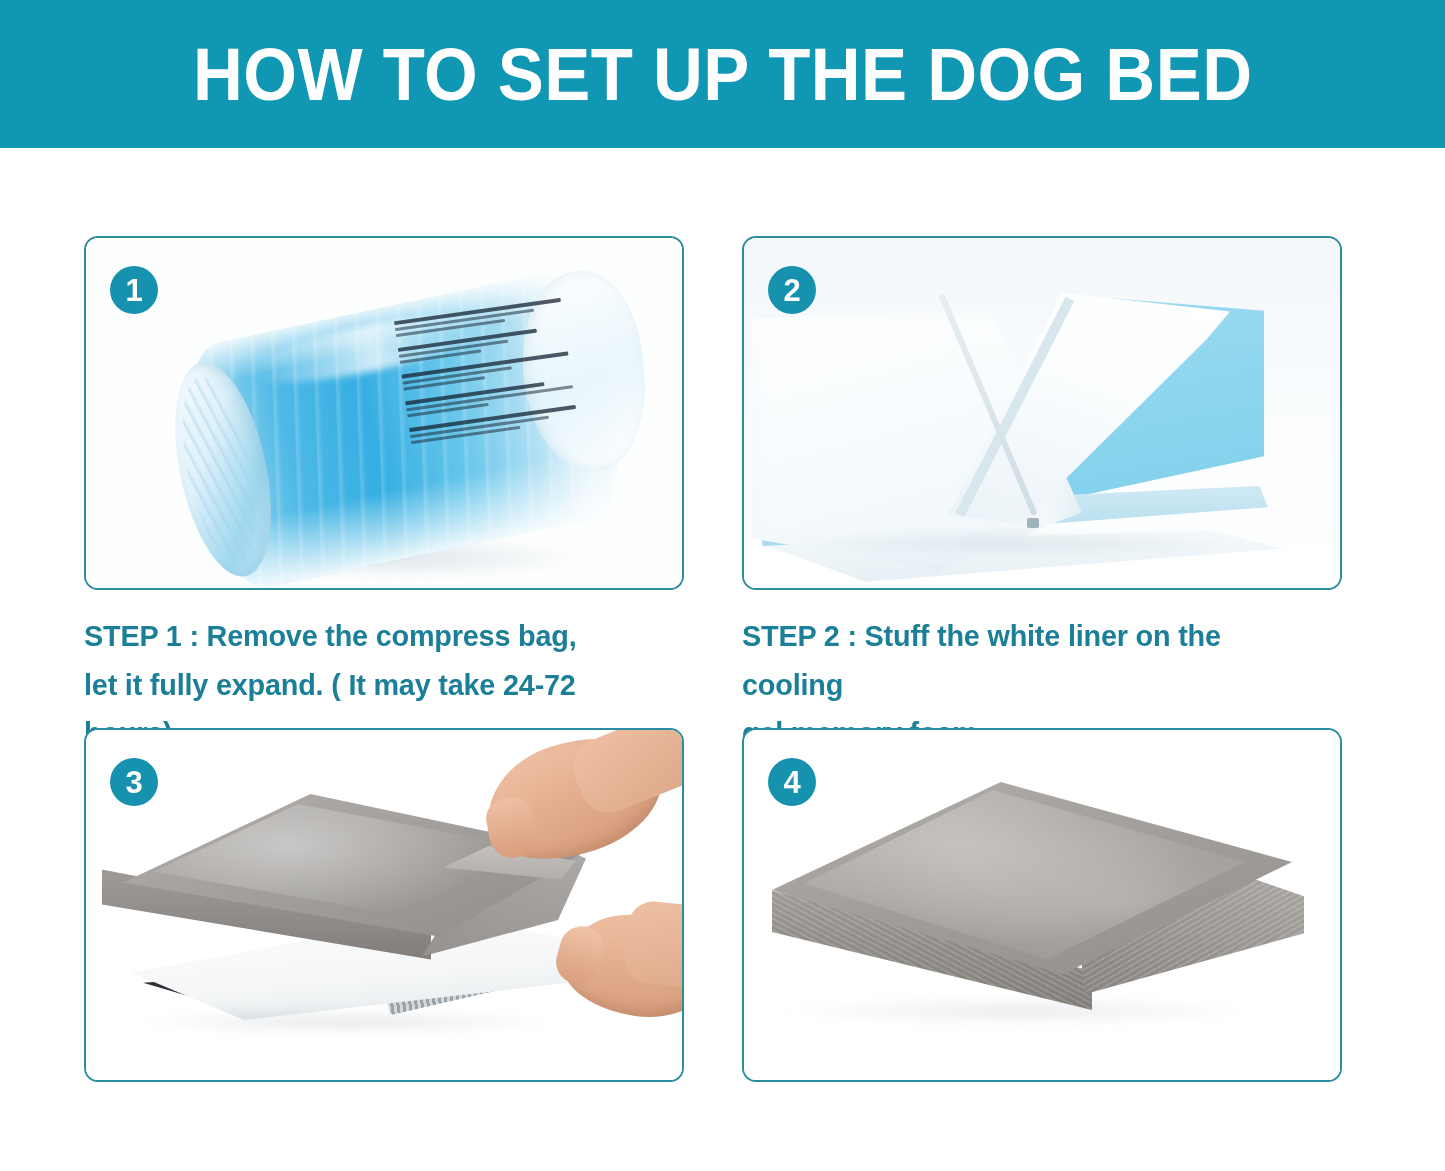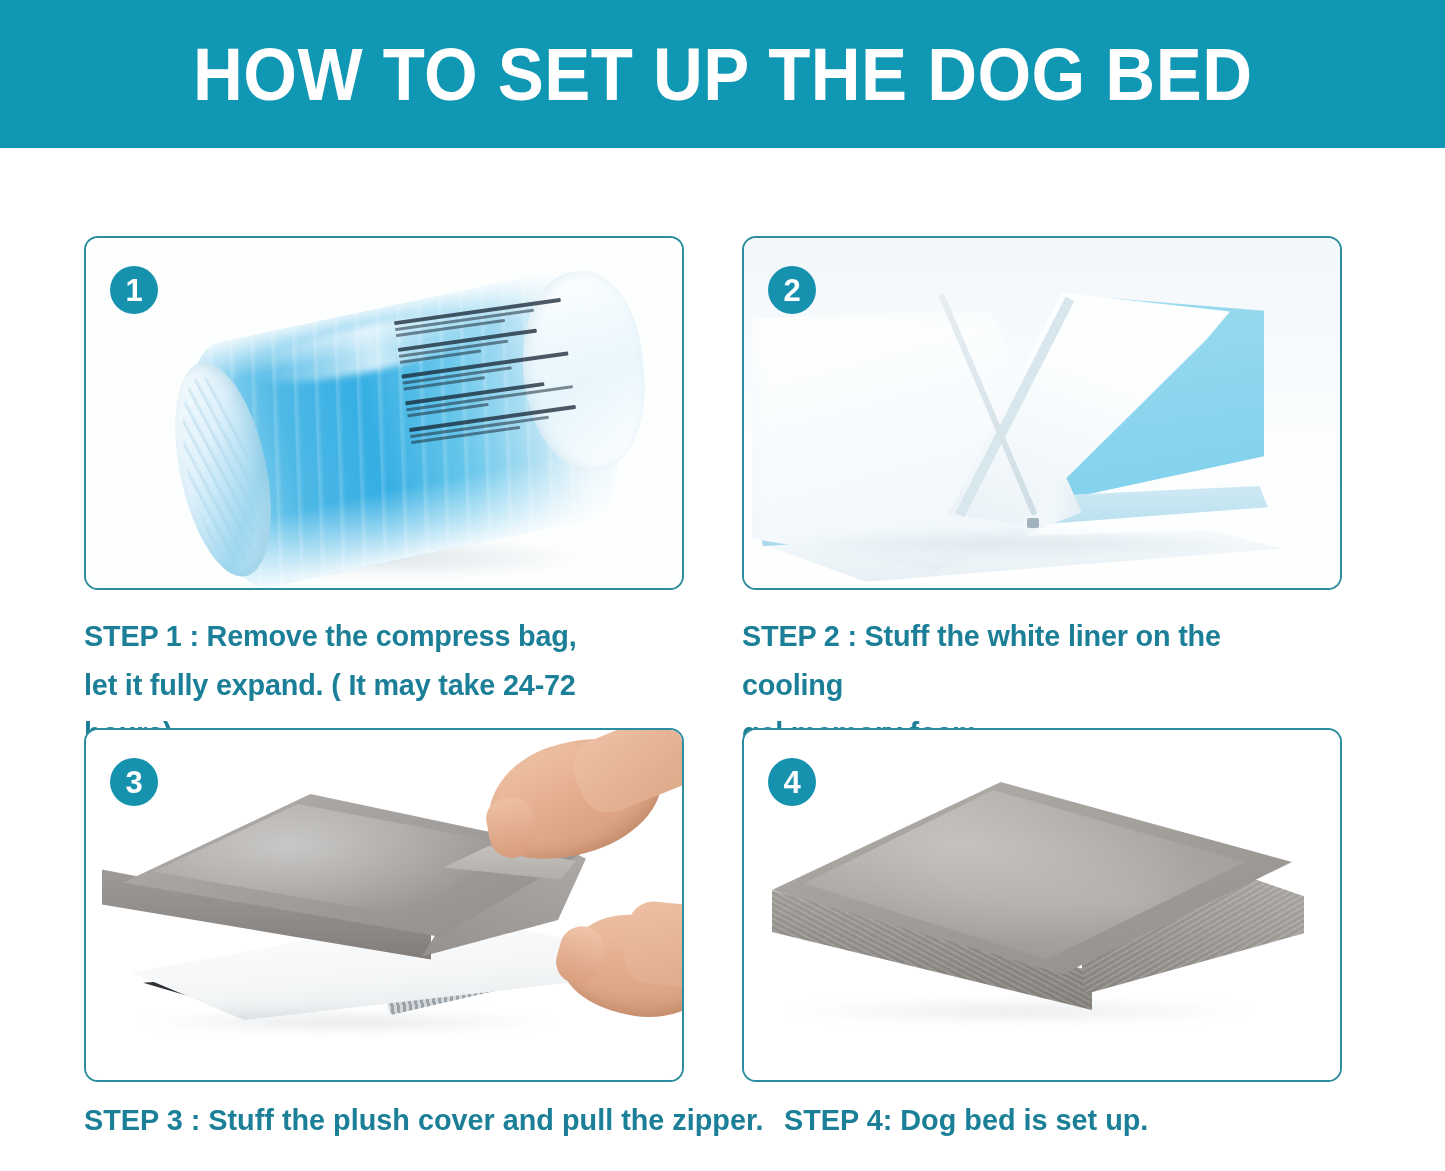--- a/index.html
+++ b/index.html
@@ -594,18 +594,14 @@
         <div class="s4-right-tex"></div>
         <div class="s4-top"></div>
         <div class="s4-top-sheen"></div>
         <div class="s4-piping"></div>
       </div>
 
       <div class="badge">4</div>
     </div>
   </div>
 
-  <div class="bottom-caption-row">
-    <div class="bc b3">STEP 3 : Stuff the plush cover and pull the zipper.</div>
-    <div class="bc b4">STEP 4: Dog bed is set up.</div>
-  </div>
 
 </div>
 
 </body></html>

